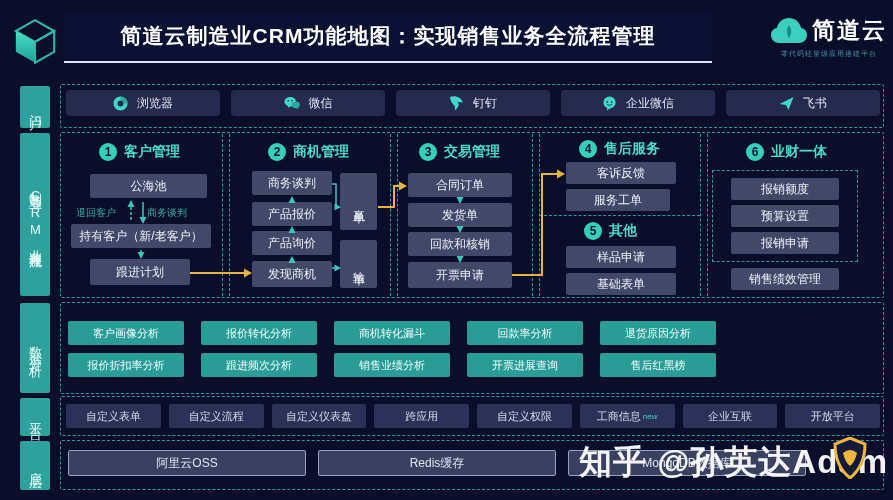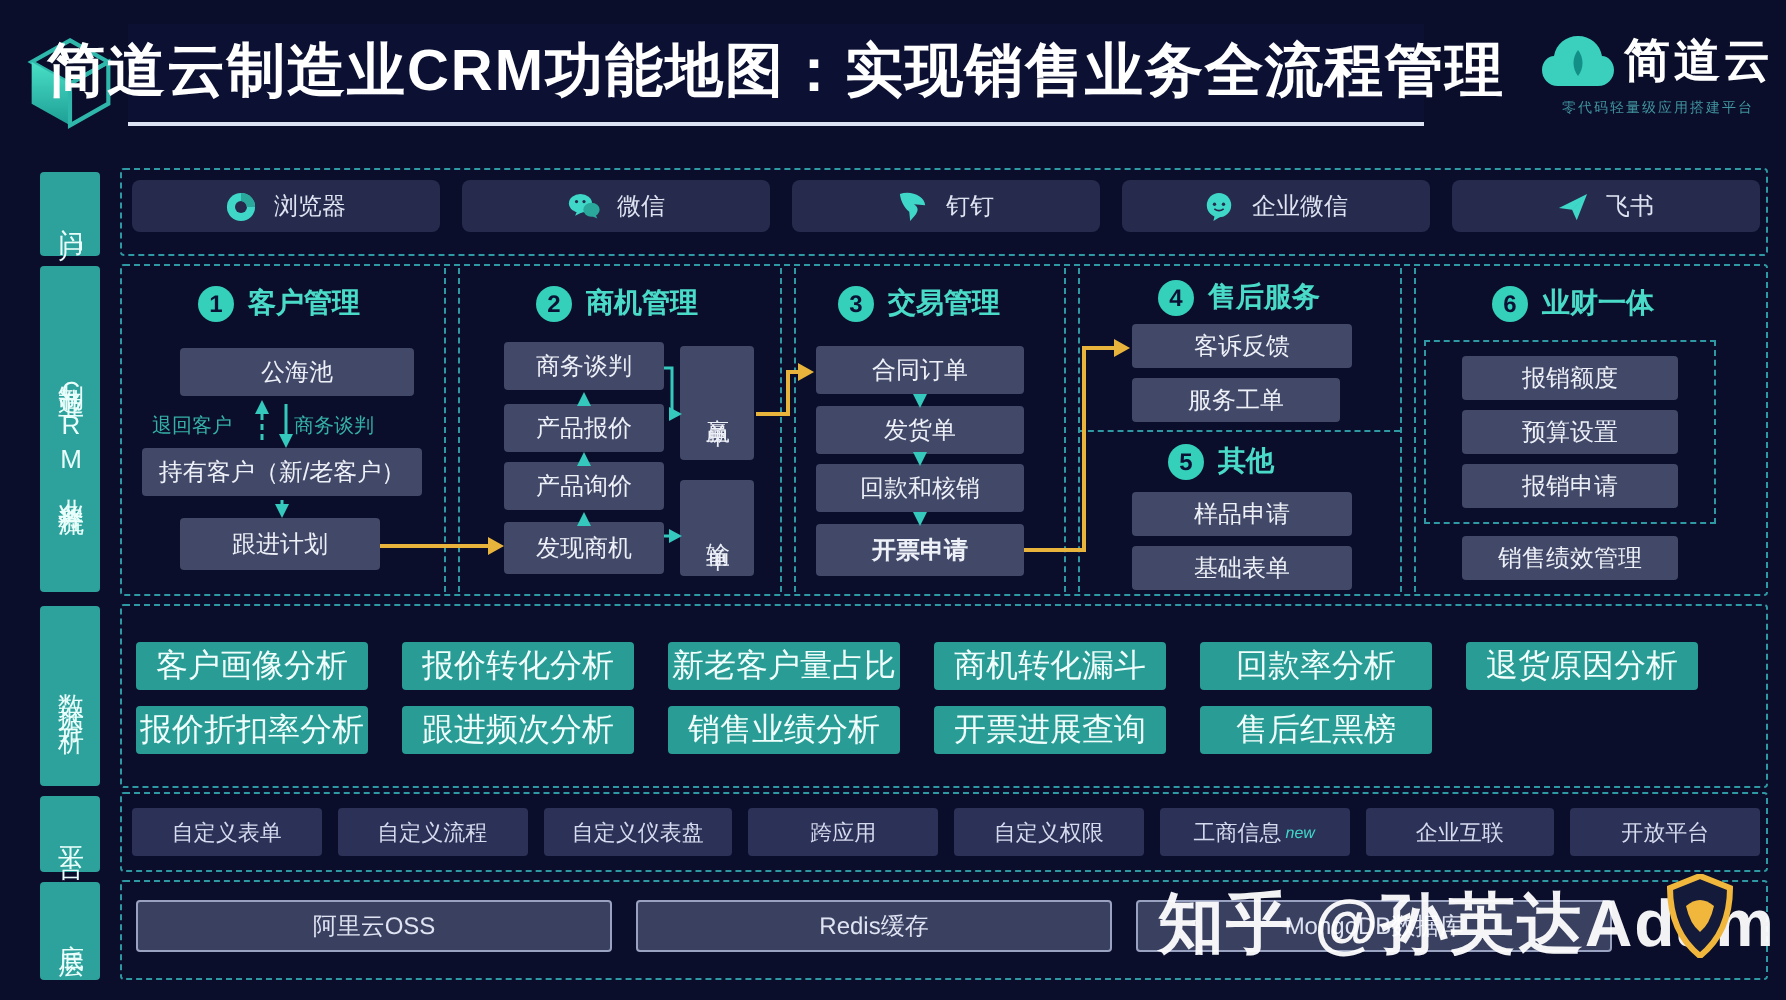--- a/index.html
+++ b/index.html
@@ -6,21 +6,21 @@
   body{
     width:893px;height:500px;position:relative;overflow:hidden;
     background:#0a0e2b;
     font-family:"Liberation Sans","DejaVu Sans",sans-serif;
   }
   .abs{position:absolute;}
 
   
   .title-bar{left:64px;top:12px;width:648px;height:48px;background:#0c1134;
     display:flex;align-items:center;justify-content:center;}
-  .title-bar span{color:#ffffff;font-size:29px;font-weight:bold;letter-spacing:1px;white-space:nowrap;}
+  .title-bar span{color:#ffffff;font-size:21px;font-weight:bold;letter-spacing:1px;white-space:nowrap;}
   .title-underline{left:64px;top:61px;width:648px;height:2px;background:#dde3f2;}
   .logo-wrap{left:768px;top:15px;width:122px;display:flex;flex-direction:column;align-items:center;}
   .logo-row{display:flex;align-items:center;gap:5px;}
   .logo-row b{color:#ffffff;font-size:23px;font-weight:bold;letter-spacing:2px;}
   .logo-tag{margin-top:3px;font-size:7px;color:#41939f;letter-spacing:1px;white-space:nowrap;}
 
   
   .side{left:20px;width:30px;background:#2da19c;border-radius:2px;color:#eafffb;
     writing-mode:vertical-rl;text-orientation:upright;
     display:flex;align-items:center;justify-content:center;font-size:13px;}
@@ -36,28 +36,28 @@
   .pbtn{flex:1;background:#262b4d;border-radius:4px;display:flex;align-items:center;
     justify-content:center;gap:9px;color:#dfe3f2;font-size:12px;}
   .pbtn svg{display:block;}
 
   
   .sec-title{display:flex;align-items:center;gap:7px;color:#4adbc8;font-size:14px;font-weight:bold;white-space:nowrap;}
   .badge{width:18px;height:18px;border-radius:50%;background:#35d0ba;color:#0b1135;
     font-size:12px;font-weight:bold;display:flex;align-items:center;justify-content:center;}
   .fbox{background:#414868;color:#eef0f8;font-size:12px;border-radius:2px;
     display:flex;align-items:center;justify-content:center;white-space:nowrap;}
-  .fbox.bold{font-weight:bold;}
+  .fbox.bold{font-weight:normal;}
   .vtext{writing-mode:vertical-rl;text-orientation:upright;letter-spacing:2px;}
   .minilab{font-size:10px;color:#35b0a8;white-space:nowrap;}
 
   
   .ana-row{left:68px;width:790px;display:flex;gap:17px;}
   .abtn{width:116px;height:24px;background:#2a9c96;border-radius:2px;color:#f0fffc;
-    font-size:16px;display:flex;align-items:center;justify-content:center;white-space:nowrap;}
+    font-size:11px;display:flex;align-items:center;justify-content:center;white-space:nowrap;}
 
   
   .plat-row{left:66px;top:404px;width:814px;height:24px;display:flex;gap:8px;}
   .platbtn{flex:1;background:#2c3157;border-radius:2px;color:#d5daee;font-size:11px;
     display:flex;align-items:center;justify-content:center;white-space:nowrap;}
   .platbtn sup{color:#3fd8c8;font-size:8px;font-style:italic;margin-left:2px;}
 
   
   .infra-row{left:68px;top:450px;display:flex;gap:12px;}
   .ibox{width:238px;height:26px;background:#3a4160;border:1px solid #99a2c0;border-radius:2px;
@@ -251,21 +251,20 @@
   <polygon points="400,101 396.5,94 403.5,94" fill="#35c9bd"></polygon>
   <polygon points="400,131 396.5,124 403.5,124" fill="#35c9bd"></polygon>
 
   <polyline points="452,143 482,143 482,42 499,42" stroke="#e9b43c" stroke-width="2" fill="none"></polyline>
   <polygon points="505,42 497,37.5 497,46.5" fill="#e9b43c"></polygon>
 </svg>
 
 <div class="abs ana-row" style="top:321px">
   <div class="abtn">客户画像分析</div>
   <div class="abtn">报价转化分析</div>
-  <div class="abtn">新老客户量占比</div>
   <div class="abtn">商机转化漏斗</div>
   <div class="abtn">回款率分析</div>
   <div class="abtn">退货原因分析</div>
 </div>
 <div class="abs ana-row" style="top:353px">
   <div class="abtn">报价折扣率分析</div>
   <div class="abtn">跟进频次分析</div>
   <div class="abtn">销售业绩分析</div>
   <div class="abtn">开票进展查询</div>
   <div class="abtn">售后红黑榜</div>

